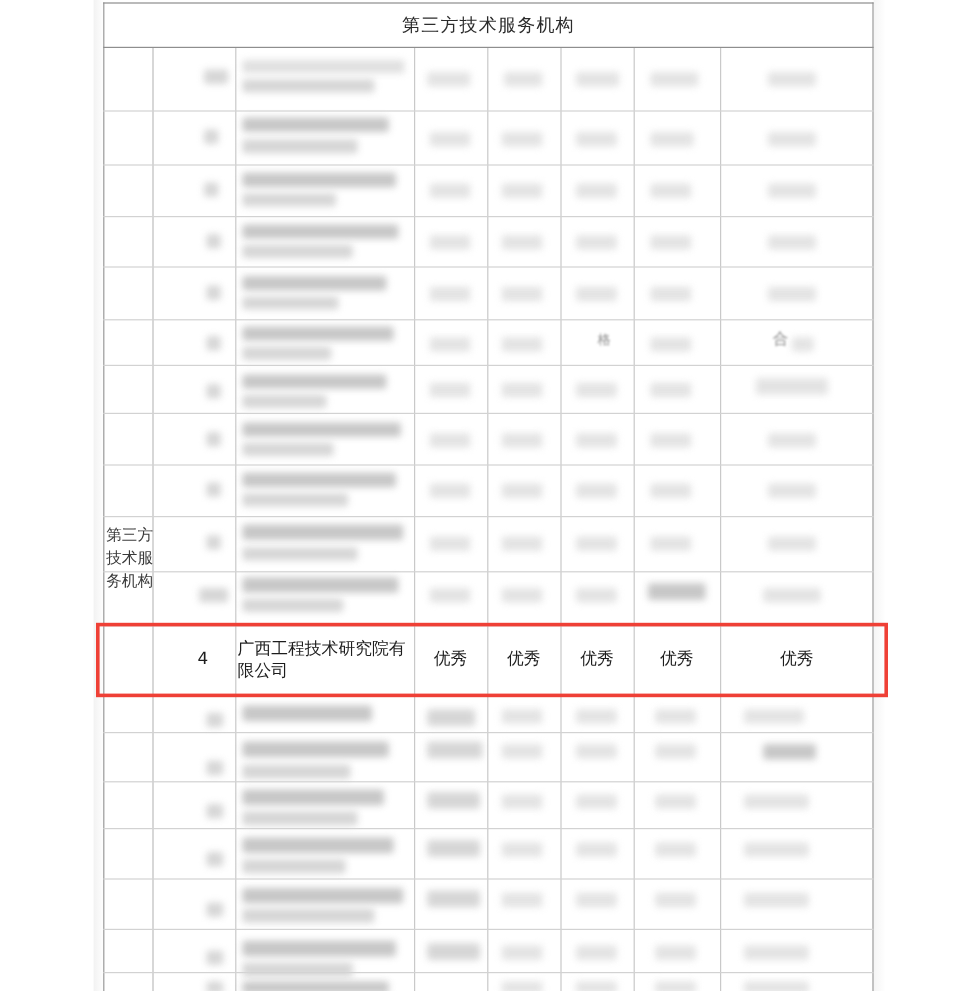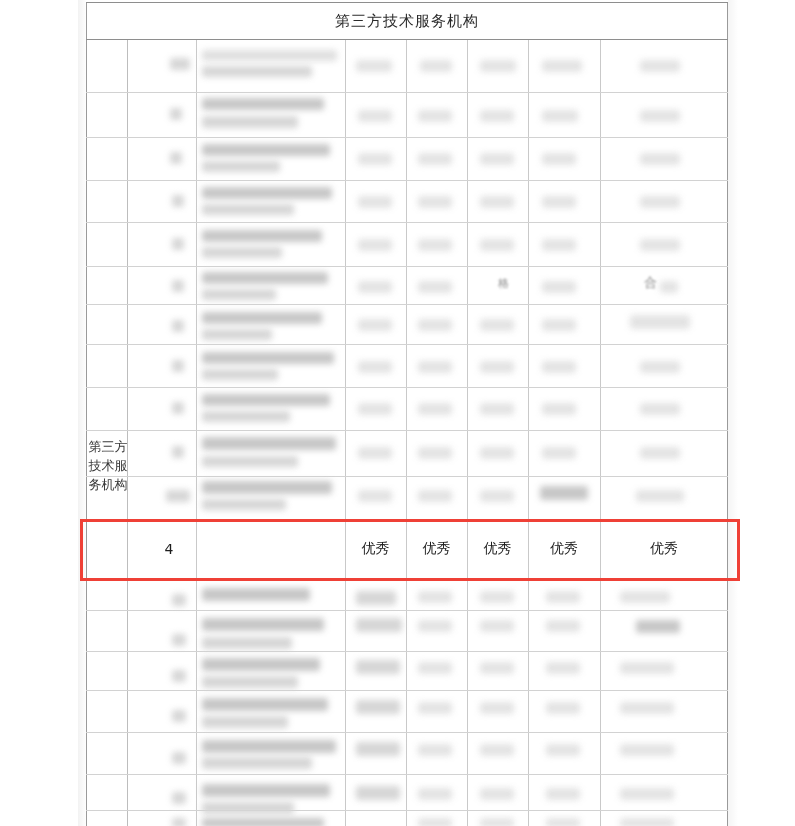--- a/index.html
+++ b/index.html
@@ -318,20 +318,21 @@
   <div class="blur dark" style="left:202px; top:481px; width:130px; height:13px;"></div>
   <div class="blur" style="left:202px; top:499px; width:84px; height:11px;"></div>
   <div class="blur soft" style="left:358px; top:490px; width:34px; height:12px;"></div>
   <div class="blur soft" style="left:418px; top:490px; width:34px; height:12px;"></div>
   <div class="blur soft" style="left:480px; top:490px; width:34px; height:12px;"></div>
   <div class="blur dark" style="left:540px; top:486px; width:48px; height:14px;"></div>
   <div class="blur soft" style="left:636px; top:490px; width:48px; height:12px;"></div>
 
   <div class="hl-row"></div>
   <div class="hl-index">4</div>
+  <div class="hl-name">广西工程技术研究院有限公司</div>
   <div class="grade" style="left:345px; width:61px;">优秀</div>
   <div class="grade" style="left:406px; width:61px;">优秀</div>
   <div class="grade" style="left:467px; width:61px;">优秀</div>
   <div class="grade" style="left:528px; width:72px;">优秀</div>
   <div class="grade" style="left:600px; width:128px;">优秀</div>
 
   <div class="blur" style="left:172px; top:594px; width:14px; height:12px;"></div>
   <div class="blur dark" style="left:202px; top:588px; width:108px; height:13px;"></div>
   <div class="blur" style="left:356px; top:591px; width:40px; height:14px;"></div>
   <div class="blur soft" style="left:418px; top:591px; width:34px; height:12px;"></div>

